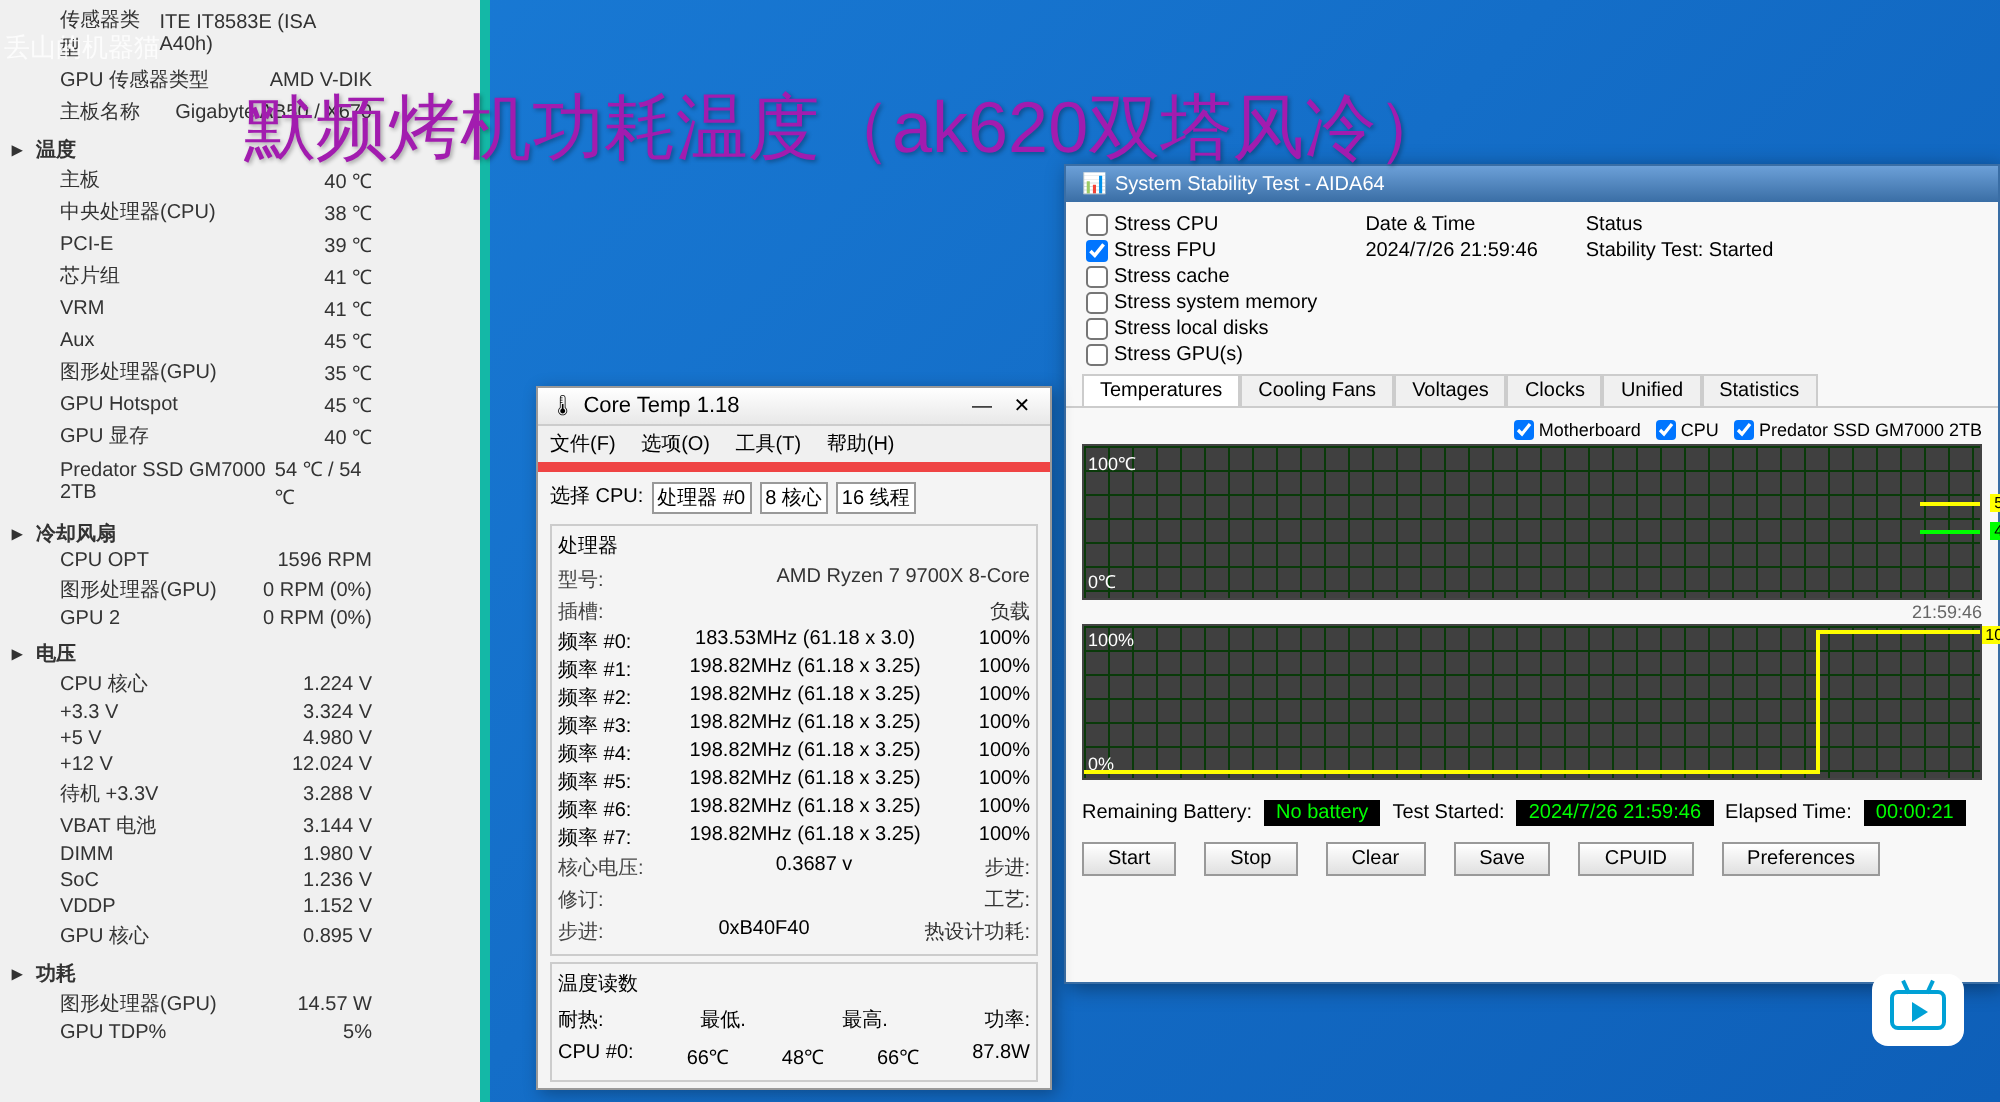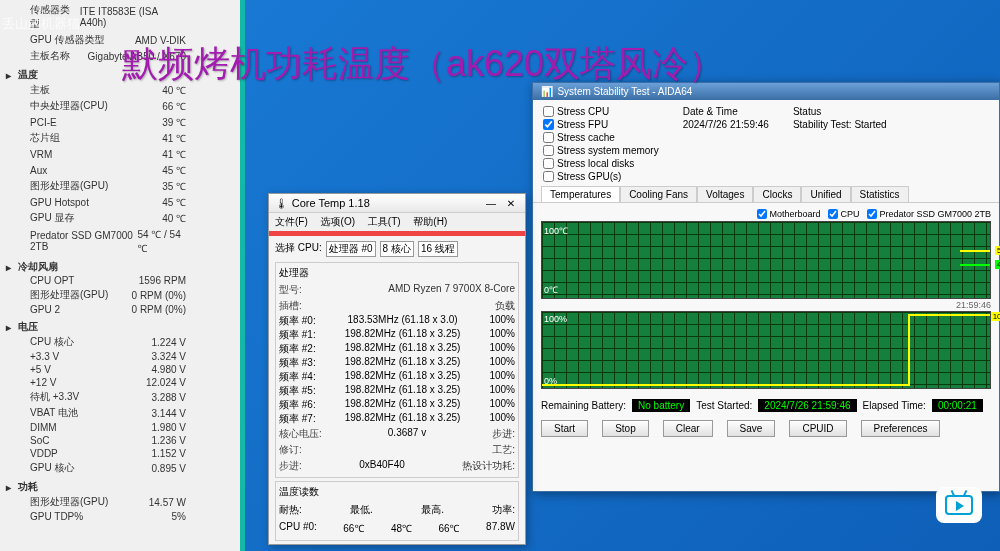--- a/index.html
+++ b/index.html
@@ -36,21 +36,21 @@
 .aida-checks .col{display:flex;flex-direction:column;gap:2px}
 .chk{display:flex;align-items:center;gap:3px;font-size:10px}
 .chk input{width:11px;height:11px}
 .aida-tabs{display:flex;gap:0;padding:0 8px;border-bottom:1px solid #ccc;margin-top:2px}
 .aida-tab{padding:2px 8px;font-size:10px;border:1px solid #ccc;border-bottom:none;background:#f0f0f0;cursor:pointer}
 .aida-tab.active{background:#fff}
 .aida-chart-area{padding:6px 8px}
 .chart-legend{display:flex;justify-content:flex-end;gap:8px;font-size:9px;margin-bottom:2px}
 .chart-legend .item{display:flex;align-items:center;gap:2px}
 .chart-legend input{width:10px;height:10px}
-.chart{background:#15803d;height:78px;position:relative;border:1px solid #444}
+.chart{background:#404040;height:78px;position:relative;border:1px solid #444}
 .chart-grid{position:absolute;inset:0;background-image:linear-gradient(#0a3a0a 1px,transparent 1px),linear-gradient(90deg,#0a3a0a 1px,transparent 1px);background-size:12px 12px}
 .chart-ylabel{position:absolute;left:2px;color:#fff;font-size:9px}
 .chart-line-temp{position:absolute;right:0;top:28px;width:30px;height:2px;background:#ff0}
 .chart-line-temp2{position:absolute;right:0;top:42px;width:30px;height:2px;background:#0f0}
 .chart-badge{position:absolute;right:-18px;font-size:8px;color:#000;padding:0 2px}
 .chart-time{text-align:right;font-size:9px;color:#666;padding:1px 0}
 .chart2-line{position:absolute;right:0;top:2px;width:80px;height:2px;background:#ff0}
 .chart2-line2{position:absolute;left:0;bottom:2px;right:80px;height:2px;background:#ff0}
 .chart2-rise{position:absolute;right:80px;bottom:2px;width:2px;top:2px;background:#ff0}
 .aida-status{padding:4px 8px;display:flex;gap:6px;align-items:center;font-size:10px}
@@ -90,21 +90,21 @@
       <div class="sensor-header">
           <span class="tree-arrow">▸</span>
           <span>温度</span>
         </div>
       <div class="sensor-row">
         <span class="label">主板</span>
         <span class="value">40 ℃</span>
       </div>
         <div class="sensor-row">
         <span class="label">中央处理器(CPU)</span>
-        <span class="value">66 ℃</span>
+        <span class="value">38 ℃</span>
       </div>
         <div class="sensor-row">
         <span class="label">PCI-E</span>
         <span class="value">39 ℃</span>
       </div>
         <div class="sensor-row">
         <span class="label">芯片组</span>
         <span class="value">41 ℃</span>
       </div>
         <div class="sensor-row">

